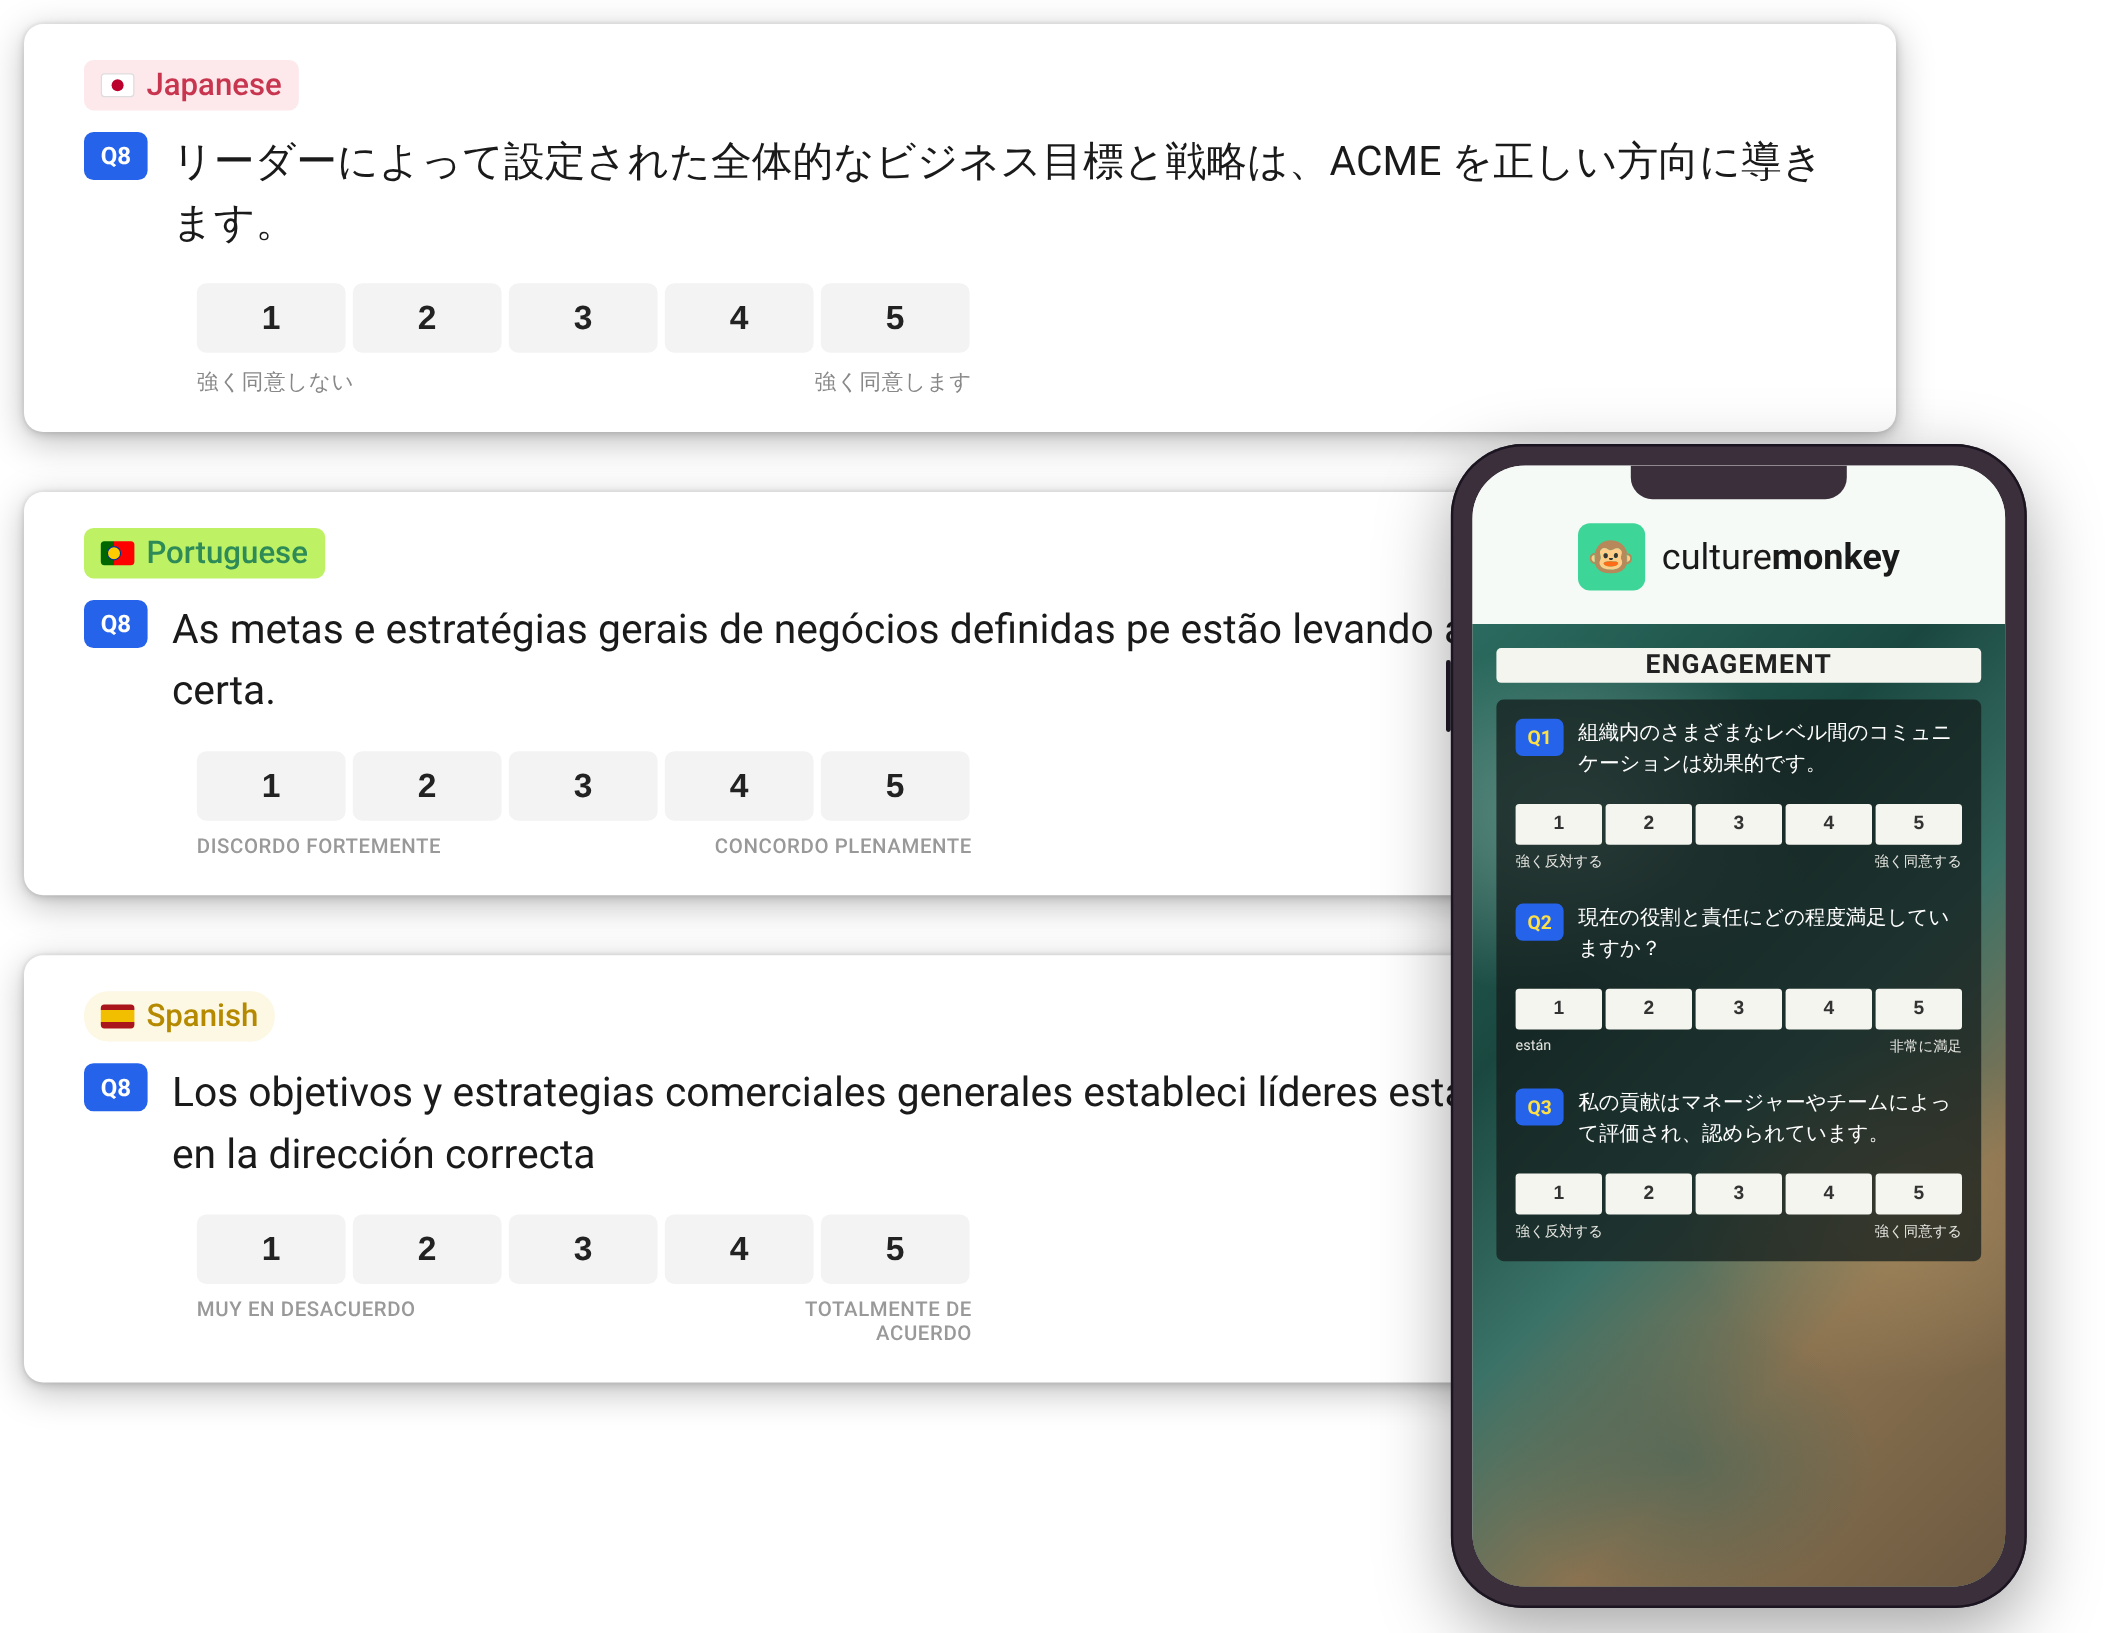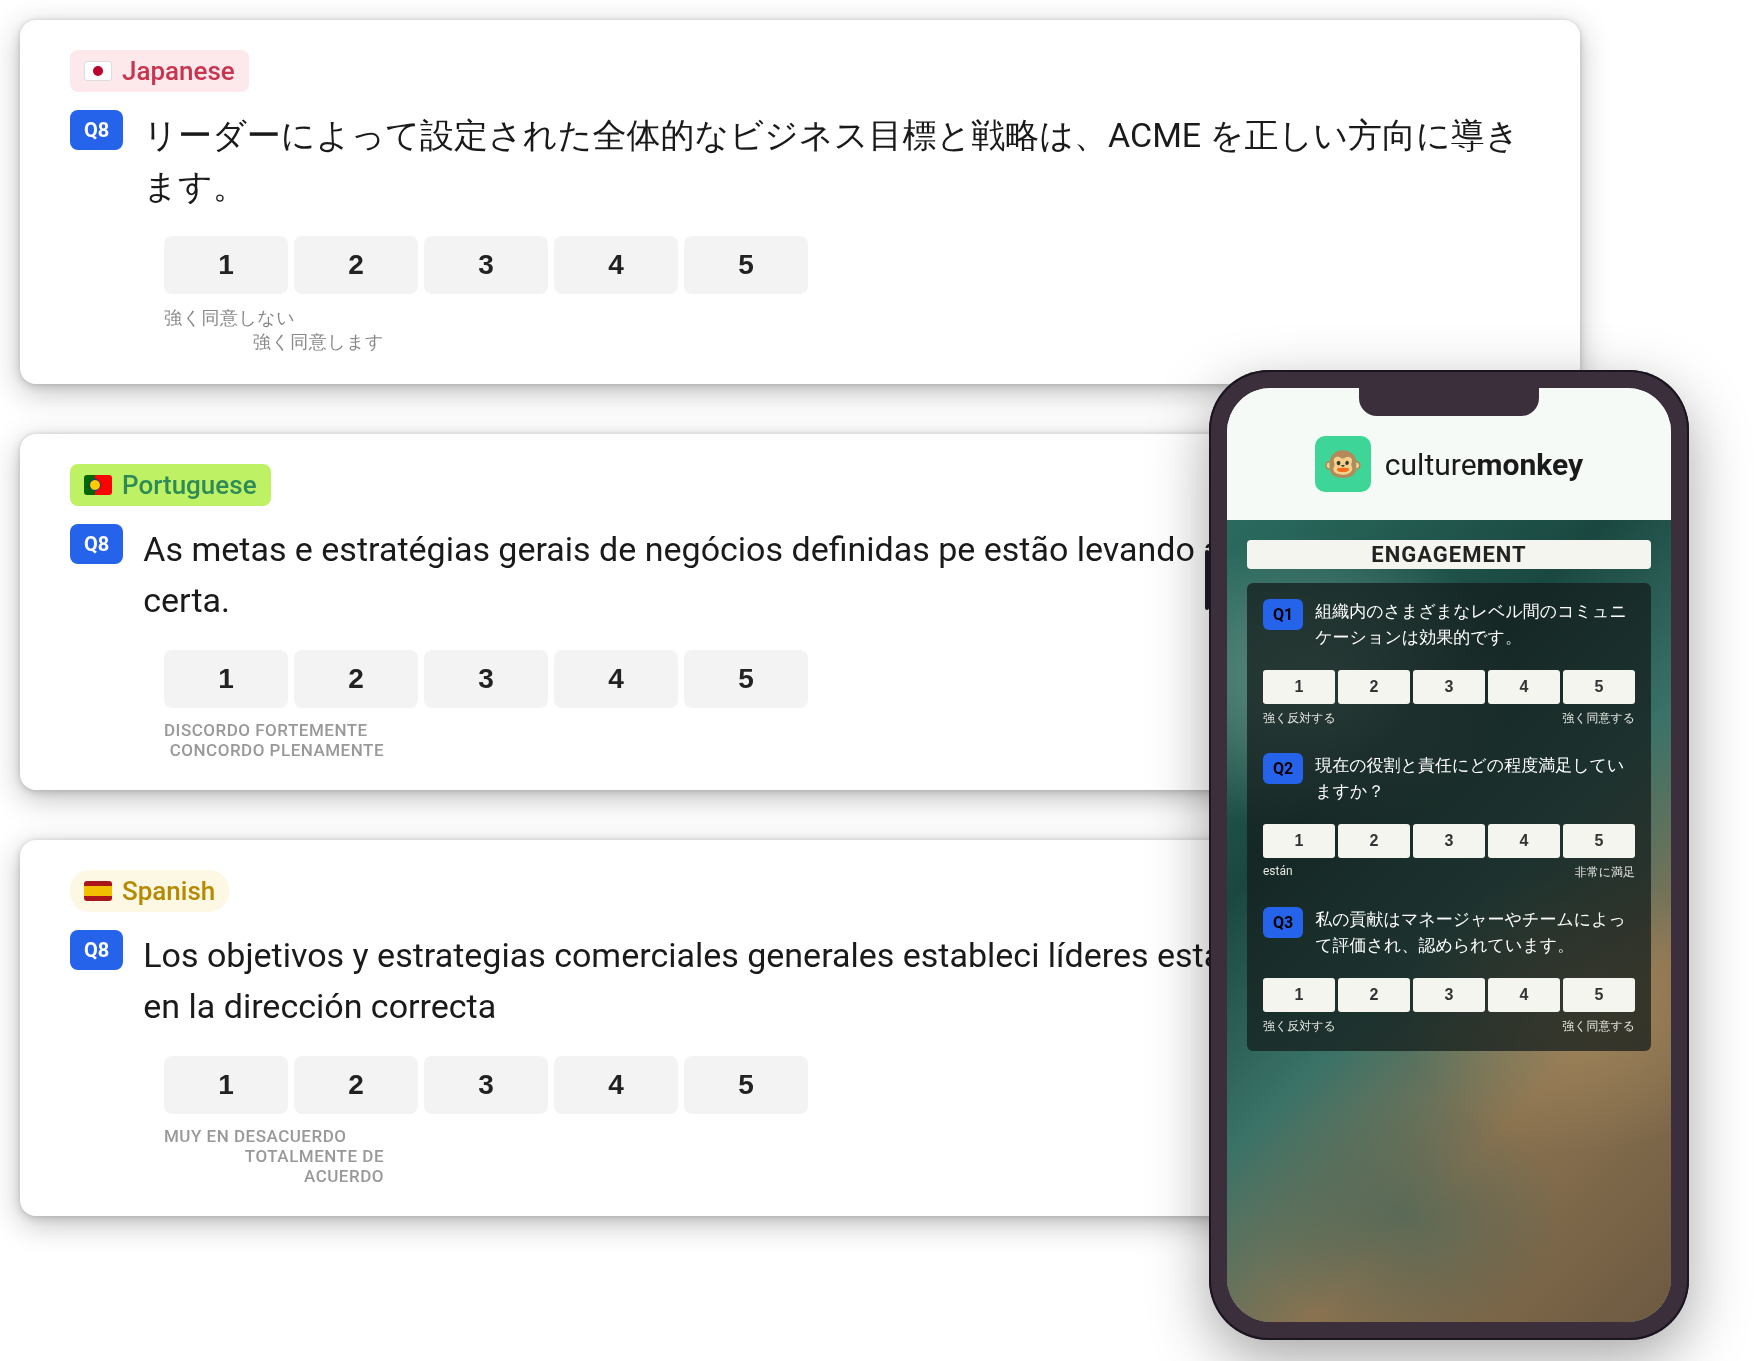--- a/index.html
+++ b/index.html
@@ -112,21 +112,20 @@
   cursor: pointer;
 }
 .scale-labels {
   display: flex;
   justify-content: space-between;
   width: 646px;
   margin-top: 12px;
   font-size: 18px;
   color: #888;
   letter-spacing: 0.5px;
-  flex-direction: column;
 }
 .scale-labels .right { text-align: right; max-width: 220px; }
 .scale-labels.caps { text-transform: uppercase; font-weight: 500; color: #999; font-size: 17px; }
 
 
 .phone {
   position: absolute;
   right: 65px;
   top: 370px;
   width: 480px;
@@ -224,21 +223,21 @@
   position: relative;
 }
 .phone-q {
   display: flex;
   align-items: flex-start;
   gap: 12px;
   margin-bottom: 14px;
 }
 .phone-q .qb {
   background: #2563eb;
-  color: #000000;
+  color: #fde047;
   font-weight: 700;
   font-size: 16px;
   padding: 6px 10px;
   border-radius: 6px;
   flex-shrink: 0;
 }
 .phone-q .qt {
   color: #fff;
   font-size: 17px;
   line-height: 1.5;

